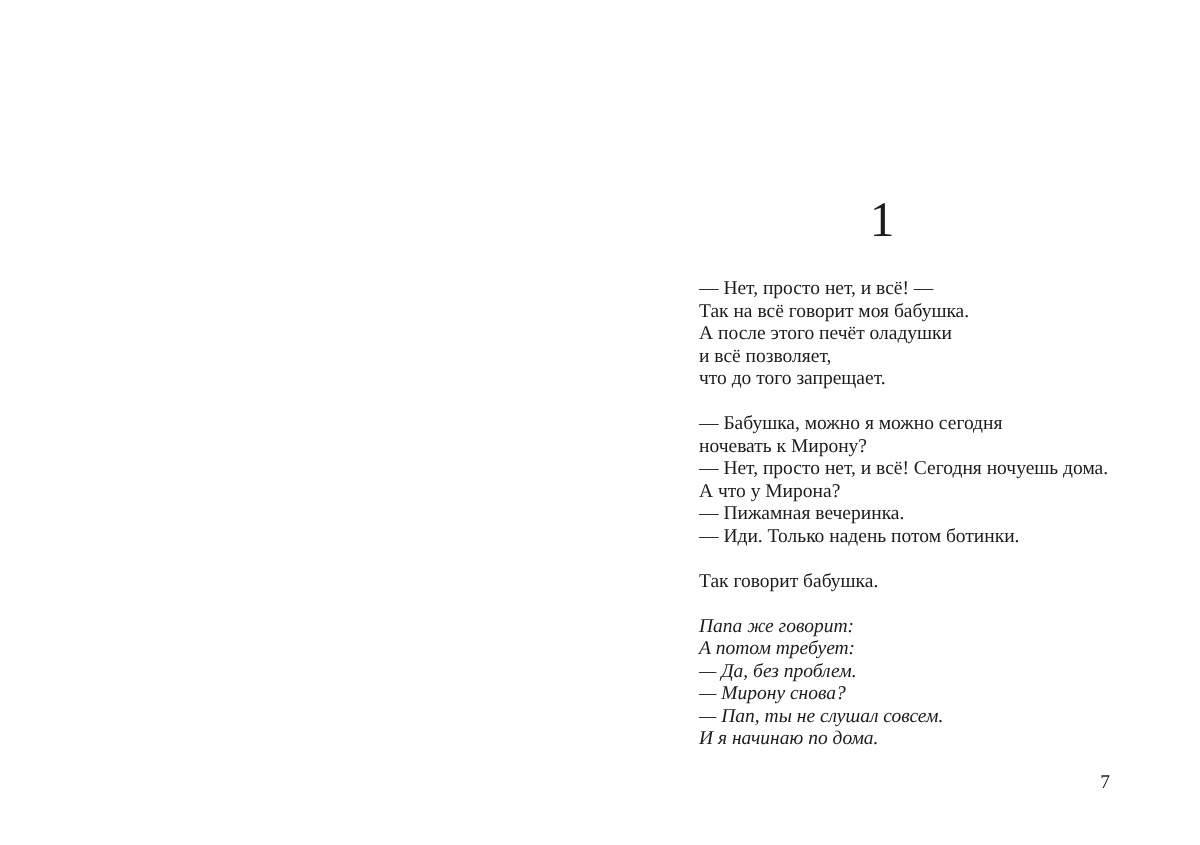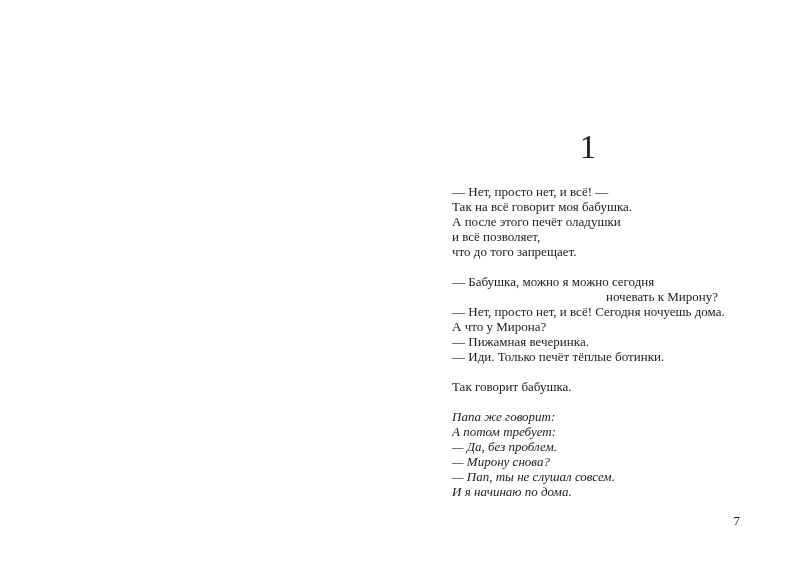--- a/index.html
+++ b/index.html
@@ -21,38 +21,37 @@
     left: 452px;
     top: 131px;
     width: 272px;
     text-align: center;
     font-size: 33px;
     line-height: 33px;
     font-weight: normal;
   }
   .text-block {
     position: absolute;
-    left: 452px;
+    left: 466px;
     top: 184px;
     width: 272px;
     font-size: 13px;
     line-height: 15px;
   }
   .stanza {
     margin: 0 0 15px 0;
   }
   .stanza:last-child {
     margin-bottom: 0;
     font-style: italic;
   }
   .line {
     white-space: nowrap;
   }
   .line.right {
-    text-align: right;
     padding-right: 6px;
   }
   .page-number {
     position: absolute;
     top: 513px;
     right: 60px;
     width: 40px;
     text-align: right;
     font-size: 13px;
     line-height: 15px;
@@ -71,21 +70,21 @@
         <div class="line">А после этого печёт оладушки</div>
         <div class="line">и всё позволяет,</div>
         <div class="line">что до того запрещает.</div>
       </div>
       <div class="stanza">
         <div class="line">— Бабушка, можно я можно сегодня</div>
         <div class="line right">ночевать к Мирону?</div>
         <div class="line">— Нет, просто нет, и всё! Сегодня ночуешь дома.</div>
         <div class="line">А что у Мирона?</div>
         <div class="line">— Пижамная вечеринка.</div>
-        <div class="line">— Иди. Только печёт тёплые ботинки.</div>
+        <div class="line">— Иди. Только надень потом ботинки.</div>
       </div>
       <div class="stanza">
         <div class="line">Так говорит бабушка.</div>
       </div>
       <div class="stanza">
         <div class="line">Папа же говорит:</div>
         <div class="line">А потом требует:</div>
         <div class="line">— Да, без проблем.</div>
         <div class="line">— Мирону снова?</div>
         <div class="line">— Пап, ты не слушал совсем.</div>

